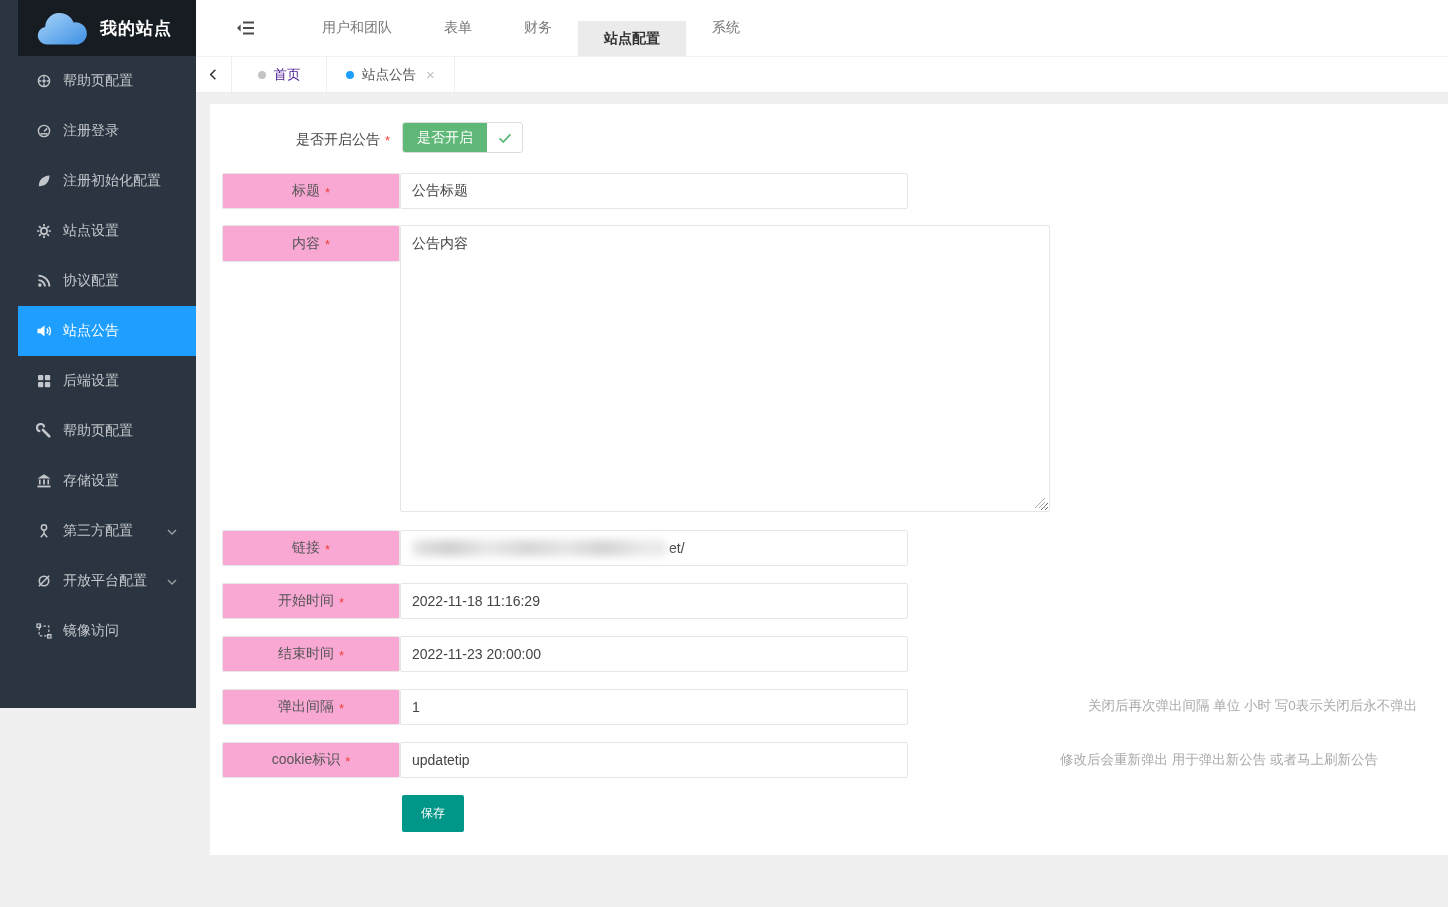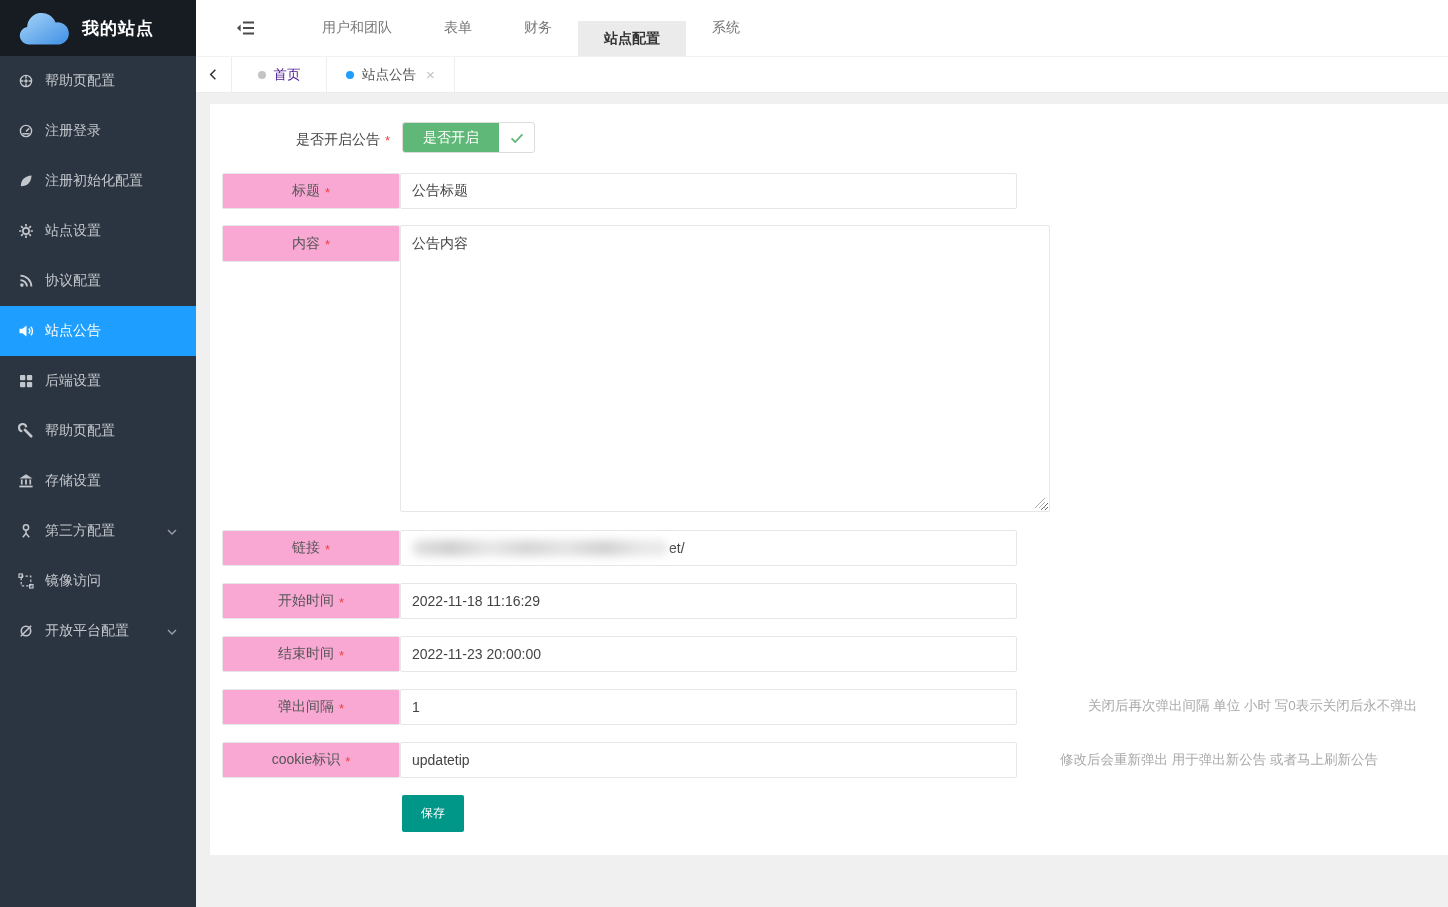--- a/index.html
+++ b/index.html
@@ -1,20 +1,20 @@
 <!DOCTYPE html>
 <html style="--accent-blue: #1e9fff; --sidebar-bg: #2b3441; --logo-bg: #171c23; --switch-green: #5FB878; --button-teal: #009688; --required-red: #f0413c;"><head>
 <meta charset="utf-8">
 <style>
   * { margin:0; padding:0; box-sizing:border-box; }
   html,body { width:1448px; height:907px; overflow:hidden;
     font-family:"Liberation Sans","DejaVu Sans",sans-serif; font-size:14px; color:#333; background:#f0f0f0; }
 
   
-  .sidebar { position:absolute; left:0; top:0; width:196px; height:907px; background:var(--sidebar-bg); z-index:5; }
+  .sidebar { position:absolute; left:0; top:0; width:196px; height:708px; background:var(--sidebar-bg); z-index:5;padding-left:18px; }
   .logo { height:56px; background:var(--logo-bg); display:flex; align-items:center; padding-left:16px; }
   .logo svg { width:58px; height:40px; }
   .logo-title { color:#fff; font-size:17px; font-weight:bold; margin-left:8px; letter-spacing:1px; }
   .menu { padding-top:0; }
   .menu-item { height:50px; display:flex; align-items:center; padding:0 18px; color:#c3c7cb; cursor:pointer; }
   .menu-item .mi-icon { width:16px; height:16px; flex:0 0 16px; display:flex; }
   .menu-item .mi-icon svg { width:16px; height:16px; }
   .menu-item .mi-label { margin-left:11px; white-space:nowrap; }
   .menu-item.active { background:var(--accent-blue); color:#fff; }
   .menu-item .mi-arrow { margin-left:auto; width:12px; height:12px; color:#9aa0a6; }
@@ -40,36 +40,36 @@
   .tab-close { color:#c0c0c0; font-size:15px; line-height:1; margin-left:2px; cursor:pointer; }
 
   
   .content { position:absolute; left:196px; top:94px; right:0; bottom:0; background:#f0f0f0; }
   .card { position:absolute; left:14px; top:10px; right:0; height:751px; background:#fff; }
 
   .frow { position:absolute; }
   .flabel-cell { position:absolute; left:12px; width:178px; height:36px; background:#f9a8d4;
     border:1px solid #e6e6e6; border-radius:2px; display:flex; align-items:center; justify-content:center; color:#555; }
   .req::after { content:"*"; color:var(--required-red); margin-left:5px; font-size:13px; position:relative; top:1px; }
-  .finput { position:absolute; left:190px; width:617px; height:36px; border:1px solid #e6e6e6; border-radius:2px;
+  .finput { position:absolute; left:190px; width:508px; height:36px; border:1px solid #e6e6e6; border-radius:2px;
     padding:0 11px; font-size:14px; color:#444; background:#fff; outline:none;
     font-family:"Liberation Sans","DejaVu Sans",sans-serif; }
   .ftextarea { position:absolute; left:190px; width:650px; height:287px; border:1px solid #e6e6e6; border-radius:2px;
     padding:9px 11px; font-size:14px; color:#444; resize:vertical; outline:none;
     font-family:"Liberation Sans","DejaVu Sans",sans-serif; }
   .resize-grip { position:absolute; left:824px; width:11px; height:11px; pointer-events:none;
     background:repeating-linear-gradient(135deg, transparent 0 2px, #999 2px 3px); 
     clip-path:polygon(100% 0, 100% 100%, 0 100%); opacity:.8; }
   .fhint { position:absolute; left:850px; height:36px; line-height:36px; color:#aaa; font-size:13.5px; white-space:nowrap; }
 
   
   .toggle-label { position:absolute; left:0; top:27px; width:180px; text-align:right; color:#444; }
   .switch { position:absolute; left:192px; top:18px; height:31px; display:flex; border:1px solid #dcdcdc;
     border-radius:3px; overflow:hidden; cursor:pointer; background:#fff; }
-  .switch-on { background:var(--switch-green); color:#fff; display:flex; align-items:center; padding:0 20px; font-size:14px; }
+  .switch-on { background:var(--switch-green); color:#fff; display:flex; align-items:center; padding:0 14px; font-size:14px; }
   .switch-check { width:35px; display:flex; align-items:center; justify-content:center; }
   .switch-check svg { width:18px; height:18px; }
 
   
   .masked-input { display:flex; align-items:center; }
   .blur-blob { display:inline-block; width:256px; height:16px; border-radius:8px;
     background:linear-gradient(90deg,#e3e3e3,#cfcfcf 15%,#e8e8e8 30%,#d6d6d6 45%,#e5e5e5 60%,#d2d2d2 75%,#e9e9e9 90%);
     filter:blur(4px); margin-right:1px; }
 
   .save-btn { position:absolute; left:192px; top:691px; width:62px; height:37px; background:var(--button-teal);
@@ -187,38 +187,38 @@
           </svg>
         </span>
       <span class="mi-label">第三方配置</span>
       <span class="mi-arrow"><svg viewBox="0 0 12 12">
             <path d="M2 4l4 4 4-4" fill="none" stroke="currentColor" stroke-width="1.4"></path>
           </svg></span>
     </div>
     <div class="menu-item">
       <span class="mi-icon">
           <svg viewBox="0 0 16 16">
-            <rect x="3.2" y="3.2" width="9.6" height="9.6" fill="none" stroke="currentColor" stroke-width="1.2" stroke-dasharray="2.4 1.9"></rect>
-            <rect x="1" y="1" width="3.4" height="3.4" fill="none" stroke="currentColor" stroke-width="1.2"></rect>
-            <rect x="11.6" y="11.6" width="3.4" height="3.4" fill="none" stroke="currentColor" stroke-width="1.2"></rect>
-          </svg>
-        </span>
-      <span class="mi-label">镜像访问</span>
-    </div>
-    <div class="menu-item">
-      <span class="mi-icon">
-          <svg viewBox="0 0 16 16">
             <circle cx="8" cy="8" r="4.7" fill="none" stroke="currentColor" stroke-width="1.6"></circle>
             <path d="M2.8 13.2L13.2 2.8" stroke="currentColor" stroke-width="1.6"></path>
           </svg>
         </span>
       <span class="mi-label">开放平台配置</span>
       <span class="mi-arrow"><svg viewBox="0 0 12 12">
             <path d="M2 4l4 4 4-4" fill="none" stroke="currentColor" stroke-width="1.4"></path>
           </svg></span>
+    </div>
+    <div class="menu-item">
+      <span class="mi-icon">
+          <svg viewBox="0 0 16 16">
+            <rect x="3.2" y="3.2" width="9.6" height="9.6" fill="none" stroke="currentColor" stroke-width="1.2" stroke-dasharray="2.4 1.9"></rect>
+            <rect x="1" y="1" width="3.4" height="3.4" fill="none" stroke="currentColor" stroke-width="1.2"></rect>
+            <rect x="11.6" y="11.6" width="3.4" height="3.4" fill="none" stroke="currentColor" stroke-width="1.2"></rect>
+          </svg>
+        </span>
+      <span class="mi-label">镜像访问</span>
     </div>
   </div>
 </div>
 
 <div class="header">
   <div class="collapse-btn">
     <svg viewBox="0 0 20 16" width="20" height="16">
         <path d="M7 2.5h11M7 8h11M7 13.5h11" stroke="#4a4a4a" stroke-width="2.2"></path>
         <path d="M4.6 4.4L1 8l3.6 3.6z" fill="#4a4a4a"></path>
       </svg>

